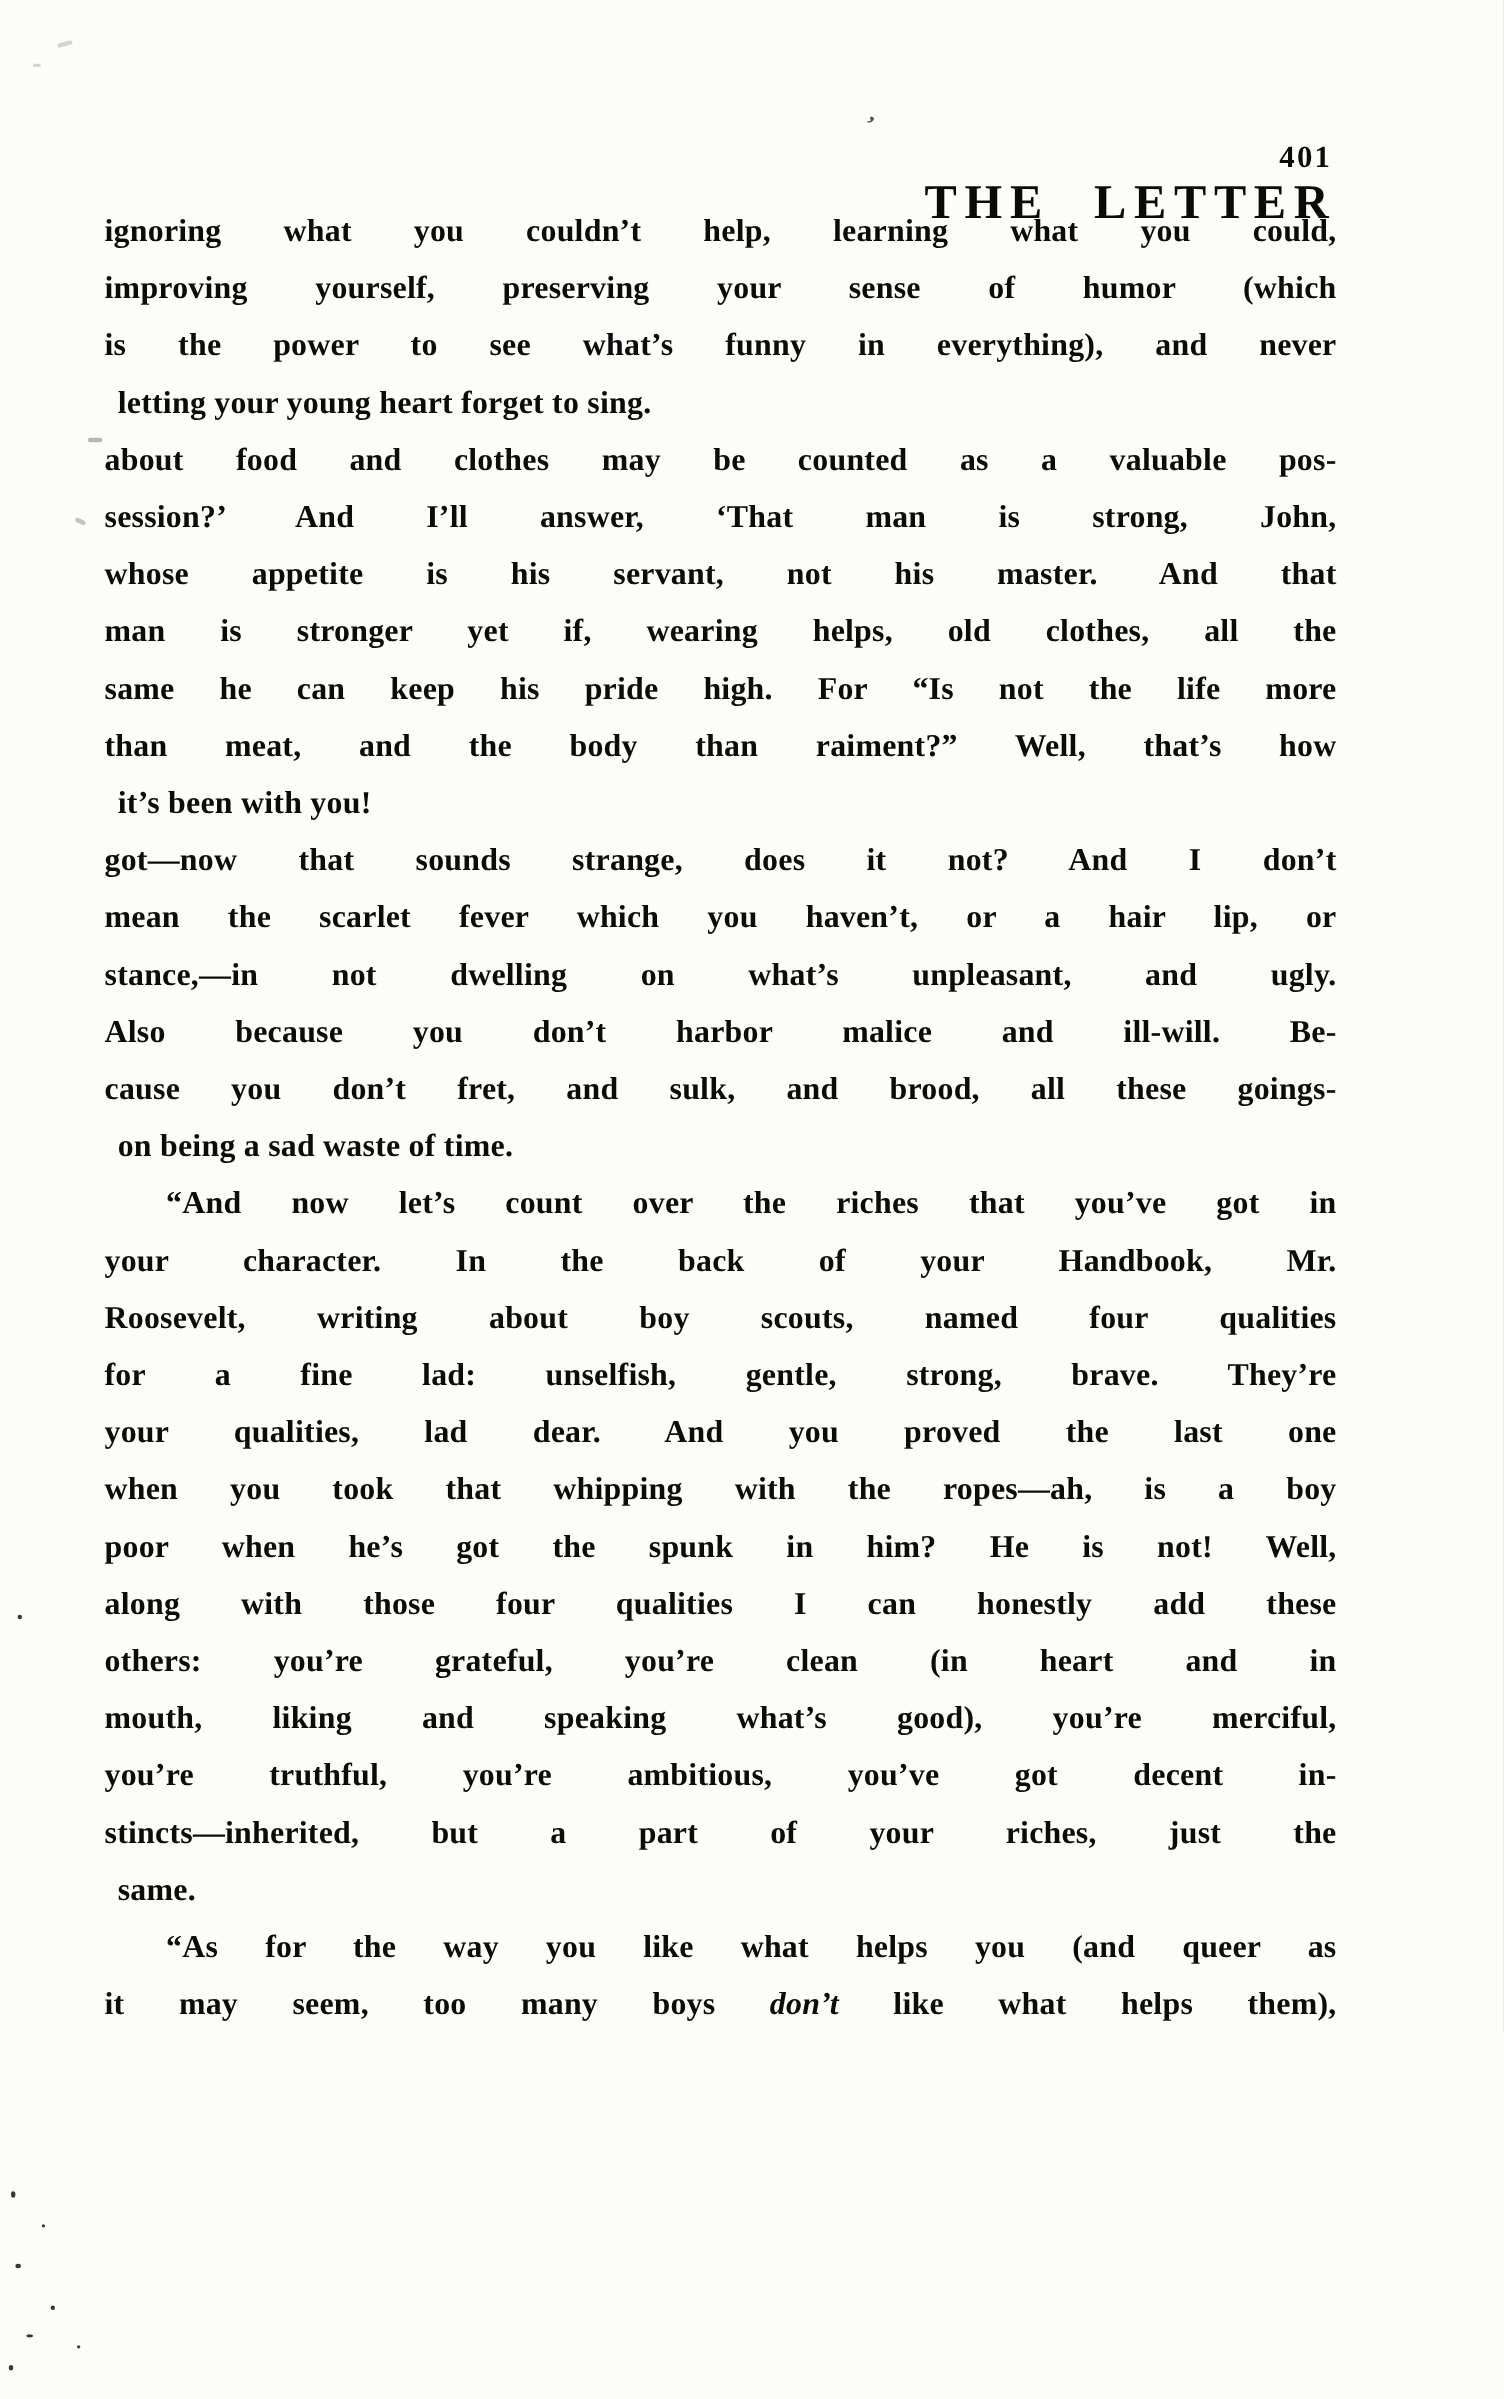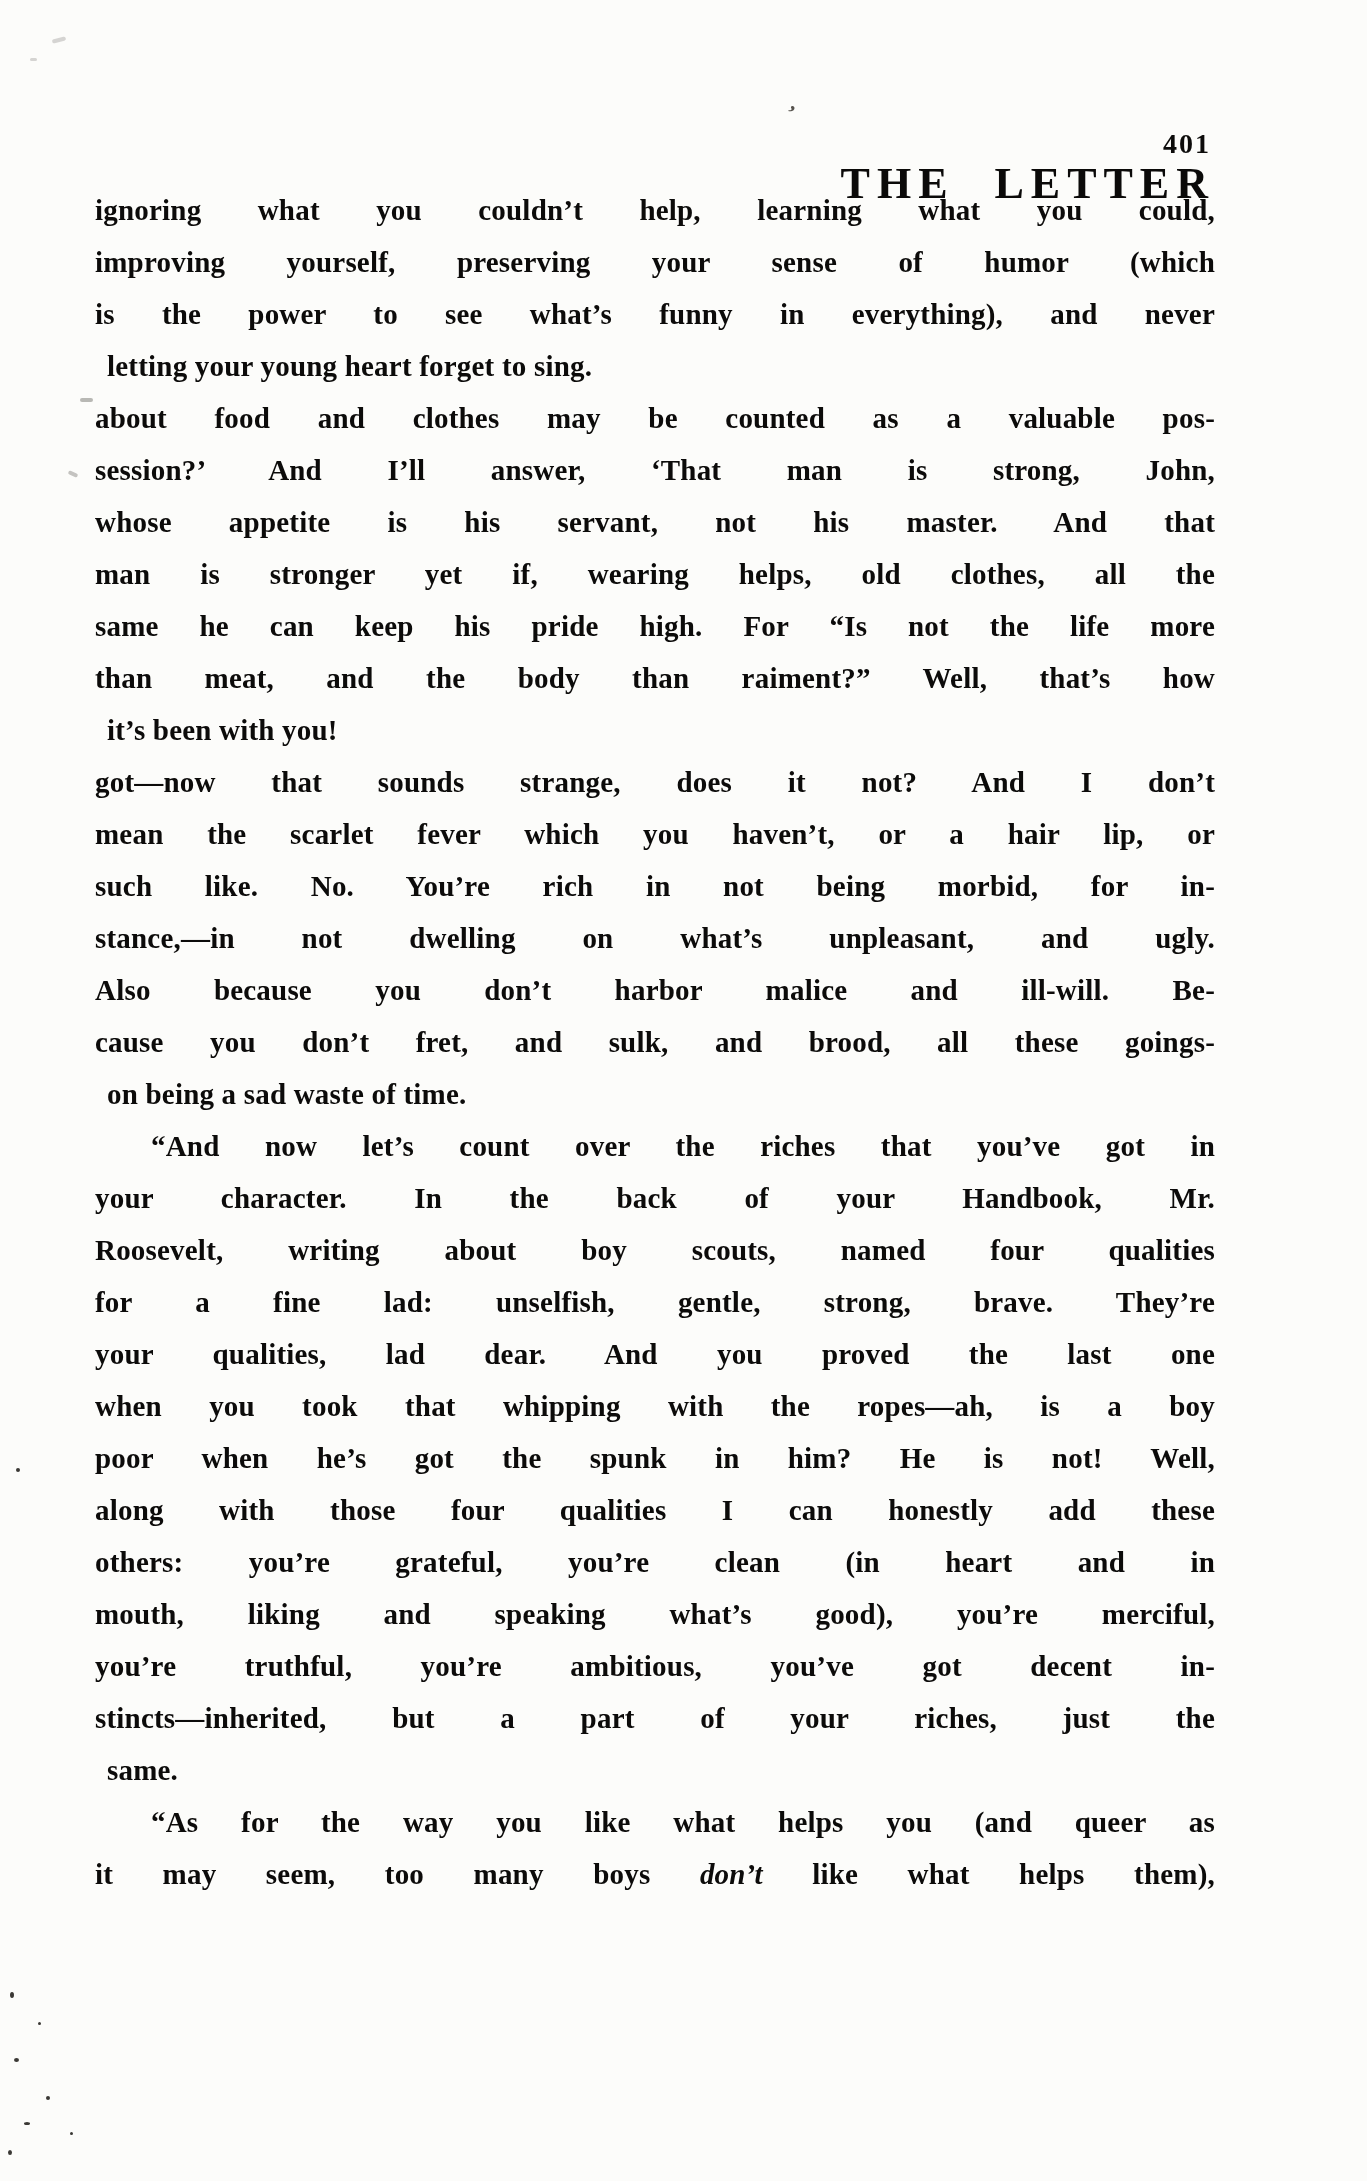--- a/index.html
+++ b/index.html
@@ -58,21 +58,20 @@
     <div class="line pe">letting your young heart forget to sing.</div>
     <div class="line">about food and clothes may be counted as a valuable pos-</div>
     <div class="line">session?’  And I’ll answer, ‘That man is strong, John,</div>
     <div class="line">whose appetite is his servant, not his master.  And that</div>
     <div class="line">man is stronger yet if, wearing helps, old clothes, all the</div>
     <div class="line">same he can keep his pride high.  For “Is not the life more</div>
     <div class="line">than meat, and the body than raiment?”  Well, that’s how</div>
     <div class="line pe">it’s been with you!</div>
     <div class="line">got—now that sounds strange, does it not?  And I don’t</div>
     <div class="line">mean the scarlet fever which you haven’t, or a hair lip, or</div>
-    <div class="line">such like.  No.  You’re rich in not being morbid, for in-</div>
     <div class="line">stance,—in not dwelling on what’s unpleasant, and ugly.</div>
     <div class="line">Also because you don’t harbor malice and ill-will.  Be-</div>
     <div class="line">cause you don’t fret, and sulk, and brood, all these goings-</div>
     <div class="line pe">on being a sad waste of time.</div>
     <div class="line ps">“And now let’s count over the riches that you’ve got in</div>
     <div class="line">your character.  In the back of your Handbook, Mr.</div>
     <div class="line">Roosevelt, writing about boy scouts, named four qualities</div>
     <div class="line">for a fine lad: unselfish, gentle, strong, brave.  They’re</div>
     <div class="line">your qualities, lad dear.  And you proved the last one</div>
     <div class="line">when you took that whipping with the ropes—ah, is a boy</div>

